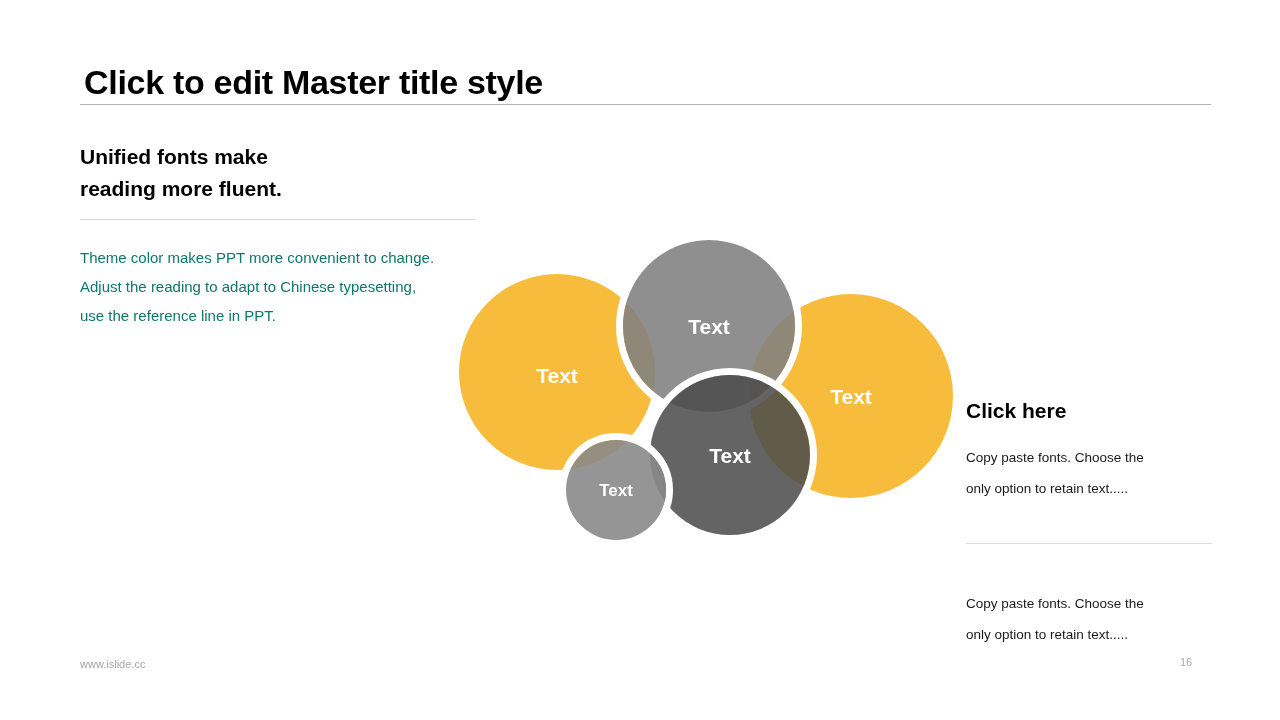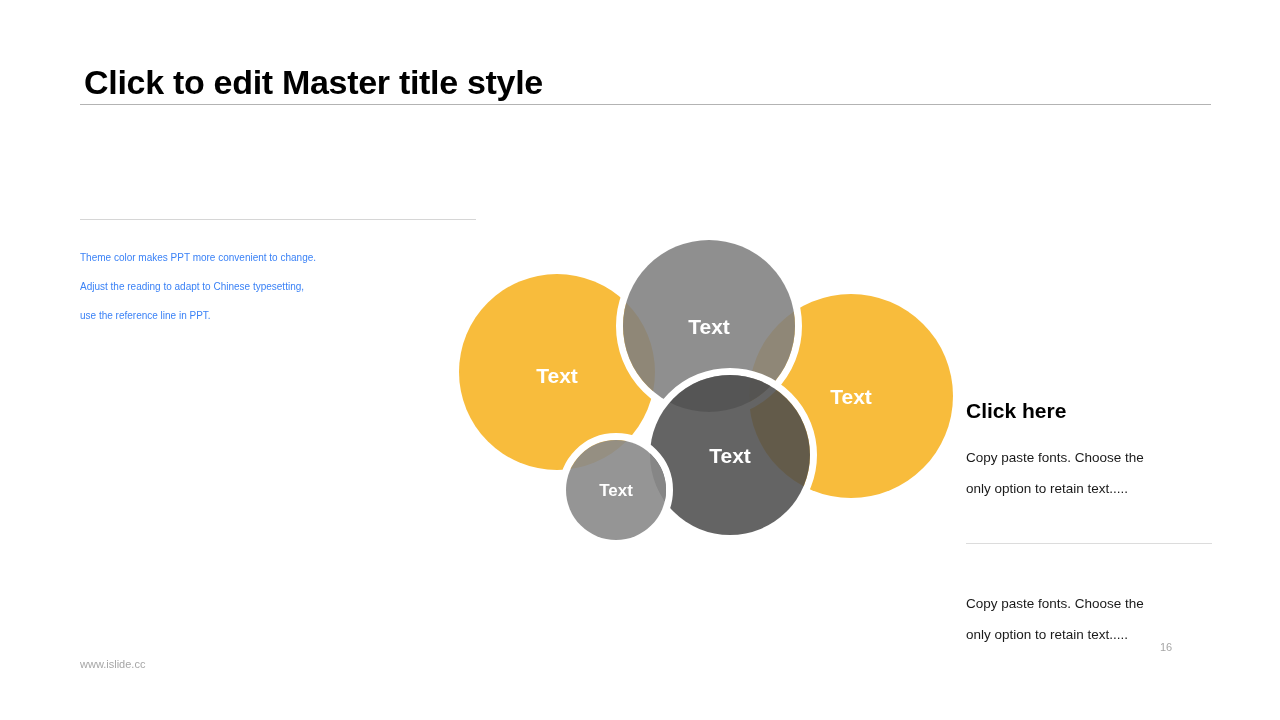--- a/index.html
+++ b/index.html
@@ -59,22 +59,22 @@
     top: 219px;
     width: 396px;
     height: 1px;
     background: #d6d6d6;
   }
   #left-body {
     position: absolute;
     left: 80px;
     top: 243px;
     width: 400px;
-    font-size: 10px;
-    color: #3b82f6;
+    font-size: 15px;
+    color: #0f766e;
     line-height: 29px;
   }
 
   
   #diagram {
     position: absolute;
     left: 440px;
     top: 225px;
     width: 540px;
     height: 325px;
@@ -130,35 +130,39 @@
   #footer-url {
     position: absolute;
     left: 80px;
     top: 658px;
     font-size: 11px;
     color: #a6a6a6;
   }
   #page-number {
     position: absolute;
     left: 1160px;
-    top: 641px;
+    top: 656px;
     width: 52px;
-    text-align: left;
+    text-align: center;
     font-size: 11px;
     color: #a6a6a6;
   }
 </style>
 </head>
 <body>
 
 <div id="slide">
 
   <div id="title">Click to edit Master title style</div>
   <div id="title-rule"></div>
 
+  <div id="subtitle">
+    <span>Unified fonts make</span><br>
+    <span>reading more fluent.</span>
+  </div>
   <div id="subtitle-rule"></div>
 
   <div id="left-body">
     <span>Theme color makes PPT more convenient to change.</span><br>
     <span>Adjust the reading to adapt to Chinese typesetting,</span><br>
     <span>use the reference line in PPT.</span>
   </div>
 
   <div id="diagram">
     <svg width="540" height="325" viewBox="0 0 540 325" xmlns="http://www.w3.org/2000/svg">

